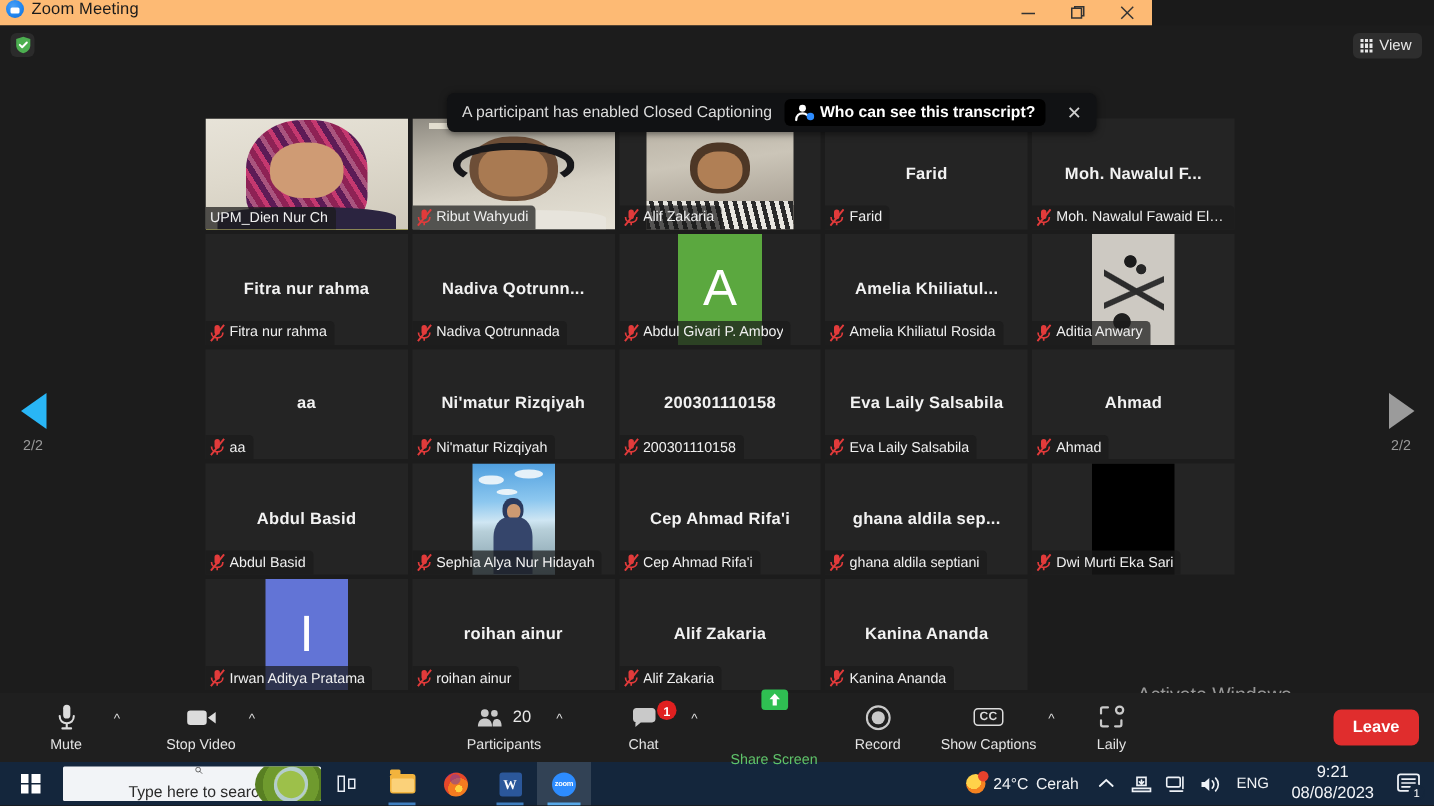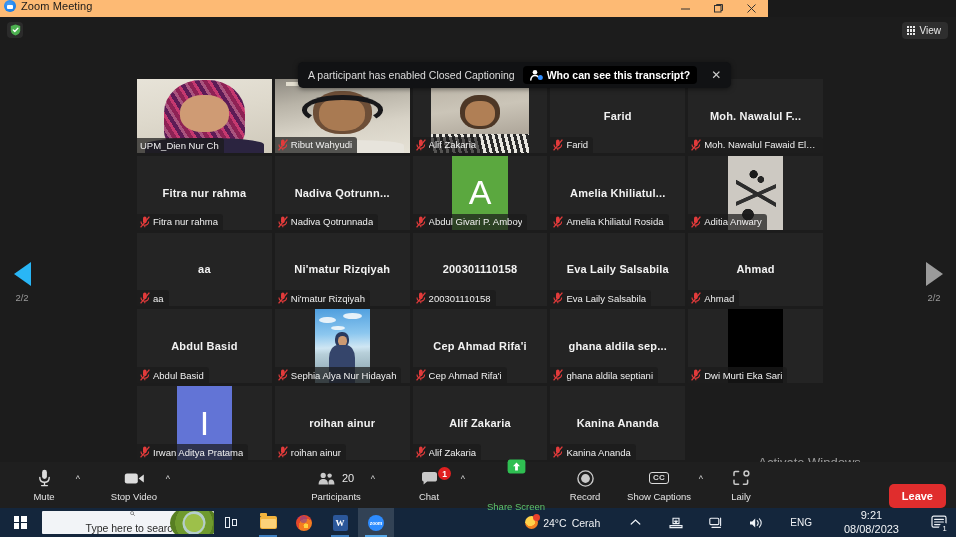--- a/index.html
+++ b/index.html
@@ -191,21 +191,21 @@
   .beach-person .bb { position:absolute; left:4%; top:26%; width:92%; height:74%; background:#35456b; border-radius:34% 34% 0 0; }
   .scene-black { background:#000; }
 
   
   .toolbar {
     position: absolute; left: 0; top: 462px; width: 956px; height: 46px;
     background: #1f1f1f; z-index: 30;
   }
   .tb-left { position:absolute; left: 16px; top: 0; height: 46px; display: flex; }
   .tb-center { position:absolute; left: 305px; top: 0; height: 46px; display: flex; }
-  .tb-right { position:absolute; right: 10px; top: 0; height: 46px; display: flex; align-items: flex-end; }
+  .tb-right { position:absolute; right: 10px; top: 0; height: 46px; display: flex; align-items: center; }
   .tbitem {
     min-width: 56px; height: 46px; display: flex; flex-direction: column;
     align-items: center; justify-content: center; gap: 3px;
     cursor: pointer; position: relative; padding: 0 4px;
   }
   .tbitem .ic { height: 19px; display: flex; align-items: center; justify-content: center; }
   .tbitem .lb { font-size: 9.5px; color: #e3e3e3; white-space: nowrap; }
   .tbitem.green .lb { color: #5ec26a; margin-top: 24px; }
   .caret {
     position: absolute; right: -8px; top: 13px; color: #d8d8d8;
@@ -289,21 +289,21 @@
     position: relative;
   }
   .ico-ff::after { content:""; position:absolute; left:4px; top:1px; width:7px; height:7px; border-radius:50%; background:#7b3f9e; opacity:.55; }
   .ico-word { width:15px; height:16px; background:#2b579a; border-radius:2px; display:flex; align-items:center; justify-content:center; color:#fff; font-size:9px; font-weight:bold; font-family:"Liberation Serif", serif; }
   .ico-zoom { width:16px; height:16px; border-radius:50%; background:#2d8cff; display:flex; align-items:center; justify-content:center; }
   .ico-zoom span { font-size:5px; color:#fff; font-weight:bold; letter-spacing:-.2px; }
   .ico-taskview { width:15px; height:13px; display:flex; gap:2px; align-items:center; }
   .ico-taskview i { display:block; width:5px; height:11px; border:1.4px solid #e9eef5; }
   .ico-taskview i:last-child { height:7px; }
 
-  .tray { margin-left:auto; display:flex; align-items:center; height:29px; padding-right:4px; gap:19px; }
+  .tray { margin-left:auto; display:flex; align-items:center; height:29px; padding-right:4px; gap:2px; }
   .tray .weather { display:flex; align-items:center; gap:5px; padding:0 6px; cursor:pointer; }
   .sun { width:13px; height:13px; border-radius:50%; background:radial-gradient(circle at 40% 38%,#ffd24a 0 45%,#f58220 46% 100%); position:relative; }
   .sun::after { content:""; position:absolute; right:-2px; top:-2px; width:7px; height:7px; border-radius:50%; background:#e8412c; }
   .tray .wtxt { font-size:10.5px; color:#f0f2f5; white-space:nowrap; }
   .trayicon { width:21px; height:29px; display:flex; align-items:center; justify-content:center; color:#eef2f7; cursor:pointer; }
   .trayicon svg { display:block; }
   .clock { display:flex; flex-direction:column; align-items:center; justify-content:center; padding:0 8px; cursor:pointer; line-height:1.25; }
   .clock div { font-size:11px; color:#f2f4f7; white-space:nowrap; }
   .lang { font-size:10px; color:#f0f2f5; padding:0 5px; cursor:pointer; }
   .notif { width:26px; height:29px; display:flex; align-items:center; justify-content:center; position:relative; cursor:pointer; }

